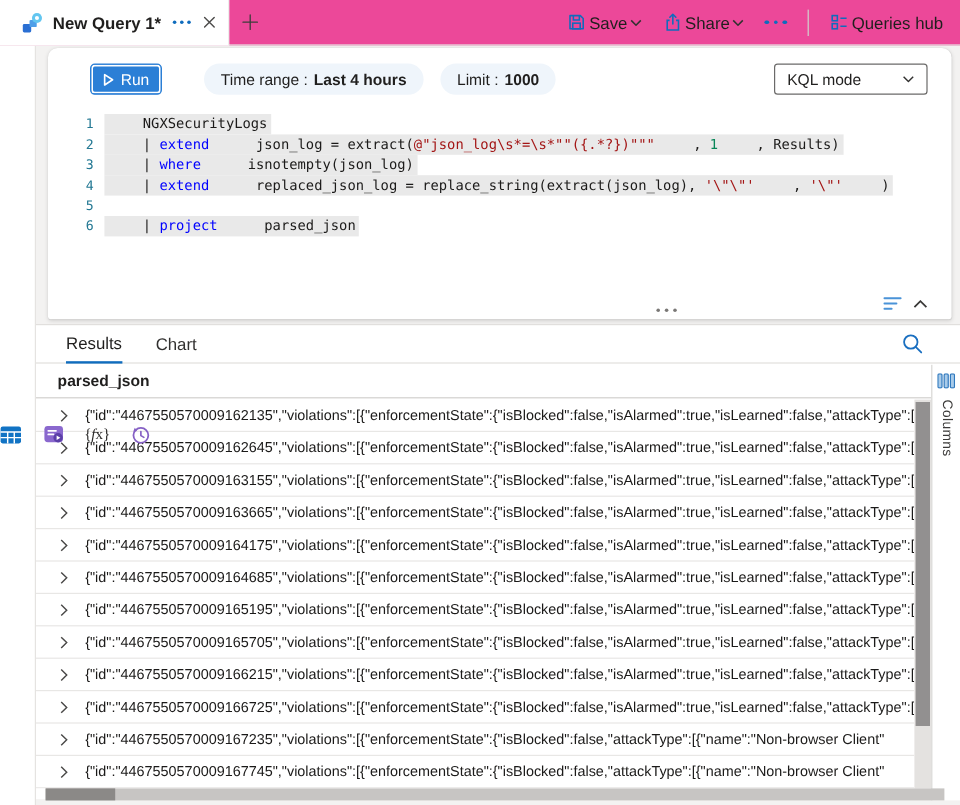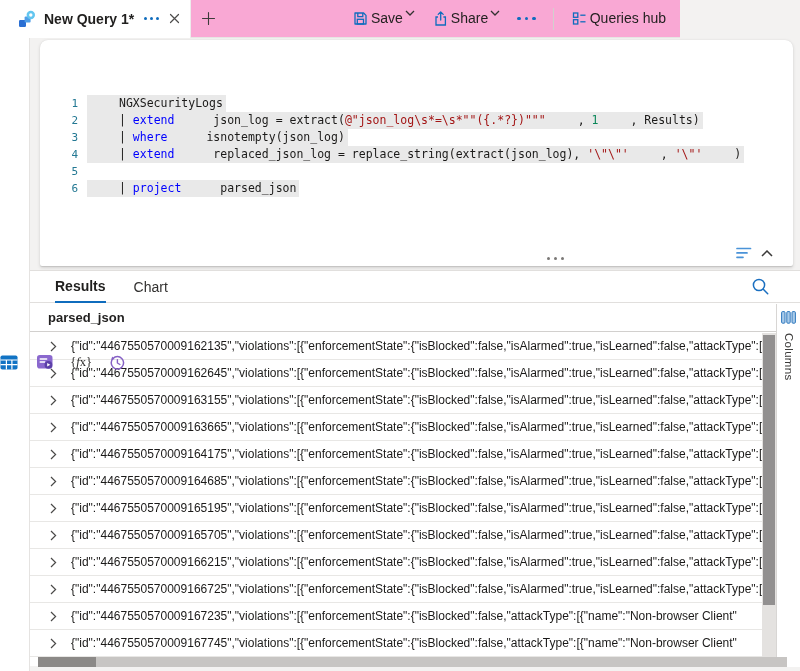--- a/index.html
+++ b/index.html
@@ -1,30 +1,30 @@
 <!DOCTYPE html>
 <html><head>
 <meta charset="utf-8">
 <style>
   * { margin:0; padding:0; box-sizing:border-box; }
   html,body { width:800px; height:671px; overflow:hidden; }
   body { background:#f3f2f1; font-family:"Liberation Sans",sans-serif; color:#201f1e; position:relative; }
   svg { display:block; }
 
   
-  .topbar { position:absolute; left:0; top:0; width:680px; height:38px; background:#f9a8d4;
+  .topbar { position:absolute; left:0; top:0; width:800px; height:38px; background:#ec4899;
             border-bottom:1px solid #e7e5e3; display:flex; align-items:center; z-index:5; }
   .doc-tab { display:flex; align-items:center; gap:8px; height:38px; padding:0 10px 0 18px;
              background:#fff; border-right:1px solid #ededec; cursor:pointer; }
   .doc-tab .title { font-size:14px; font-weight:700; color:#201f1e; white-space:nowrap; }
   .dots3 { display:flex; gap:3px; align-items:center; padding:0 2px; }
   .dots3 i { width:3px; height:3px; border-radius:50%; background:#0f6cbd; display:block; }
   .newtab { margin-left:10px; display:flex; align-items:center; }
   .topbar-right { margin-left:auto; display:flex; align-items:center; gap:17px; padding-right:14px; }
-  .tb-group { display:flex; align-items:flex-start; gap:2px; font-size:14px; color:#201f1e; cursor:pointer; }
+  .tb-group { display:flex; align-items:center; gap:2px; font-size:14px; color:#201f1e; cursor:pointer; }
   .tb-divider { width:1px; height:22px; background:#d2d0ce; }
   .ellipsis-dots { display:flex; gap:4px; align-items:center; }
   .ellipsis-dots i { width:3.5px; height:3.5px; border-radius:50%; background:#0f6cbd; display:block; }
 
   
   .sidebar { position:absolute; left:0; top:38px; width:30px; height:633px; background:#fff;
              border-right:1px solid #e5e3e1; display:flex; align-items:center;
              padding-top:15px; gap:18px; z-index:4; }
   .side-ic { width:18px; height:18px; display:flex; align-items:center; justify-content:center; cursor:pointer; }
   .fx-text { font-family:"Liberation Serif",serif; font-size:12.5px; color:#2d2c2b; white-space:nowrap; }
@@ -60,21 +60,21 @@
   .card-corner-icons { position:absolute; right:20px; bottom:7px; display:flex; align-items:center; gap:9px; }
   .splitter { position:absolute; left:547px; top:257px; display:flex; gap:4px; cursor:row-resize; z-index:6; }
   .splitter i { width:3px; height:3px; border-radius:50%; background:#7a7876; display:block; }
 
   
   .results { position:absolute; left:30px; top:270px; width:770px; height:396px; background:#fff;
              border-top:1px solid #e1dfdd; }
   .tabstrip { height:32px; display:flex; align-items:flex-end; gap:28px; padding-left:25px;
               border-bottom:1px solid #e1dfdd; position:relative; }
   .rtab { font-size:14px; padding-bottom:7px; cursor:pointer; color:#323130; }
-  .rtab.active { font-weight:700; color:#201f1e; border-bottom:2.5px solid #0f6cbd; margin-bottom:-1px; }
+  .rtab.active { font-weight:400; color:#201f1e; border-bottom:2.5px solid #0f6cbd; margin-bottom:-1px; }
   .search-btn { position:absolute; right:30px; top:6px; cursor:pointer; }
 
   .grid-header { height:29px; width:746px; border-bottom:1px solid #d2d0ce; display:flex; align-items:center;
                  padding-left:18px; font-size:13px; font-weight:700; color:#201f1e; }
   .grid-rows { position:absolute; left:0; top:62px; width:732px; height:324px; overflow:hidden; background:#fff; }
   .grid-row { height:27px; display:flex; align-items:center; padding-left:20px; border-bottom:1px solid #e8e7e5;
               white-space:nowrap; overflow:hidden; cursor:pointer; }
   .row-chevron { width:8px; flex:none; margin-right:13px; display:flex; }
   .row-text { font-size:12px; color:#1b1a19; white-space:pre; overflow:hidden; }
 
@@ -190,20 +190,42 @@
   <span class="side-ic">
     <svg width="18" height="18" viewBox="0 0 18 18" fill="none">
       <circle cx="9.4" cy="9.8" r="6.2" stroke="#8661c5" stroke-width="1.5"></circle>
       <path d="M9.4 6.6v3.4l2.5 1.5" stroke="#8661c5" stroke-width="1.4" stroke-linecap="round" stroke-linejoin="round"></path>
       <path d="M4.3 3.4L3.1 6.6l3.3-.4z" fill="#8661c5"></path>
     </svg>
   </span>
 </aside>
 
 <section class="editor-card">
+  <div class="qtoolbar">
+    <button class="run-btn">
+      <svg width="9" height="11" viewBox="0 0 9 11">
+        <path d="M1.2 1.2v8.6l6.6-4.3z" fill="none" stroke="#fff" stroke-width="1.4" stroke-linejoin="round"></path>
+      </svg>
+      <span>Run</span>
+    </button>
+    <div class="pill time">
+      <span>Time range :</span>
+      <span class="val">Last 4 hours</span>
+    </div>
+    <div class="pill limit">
+      <span>Limit :</span>
+      <span class="val">1000</span>
+    </div>
+    <div class="kql-select">
+      <span>KQL mode</span>
+      <svg width="10" height="6" viewBox="0 0 10 6" fill="none">
+        <path d="M1 1l4 4 4-4" stroke="#323130" stroke-width="1.2"></path>
+      </svg>
+    </div>
+  </div>
 
   <div class="code-area">
     <div>
   <div class="code-line">
     <span class="ln">1</span>
     <span class="code-bg"><span class="tk-pl">NGXSecurityLogs</span></span>
   </div>
 
   <div class="code-line">
     <span class="ln">2</span>

